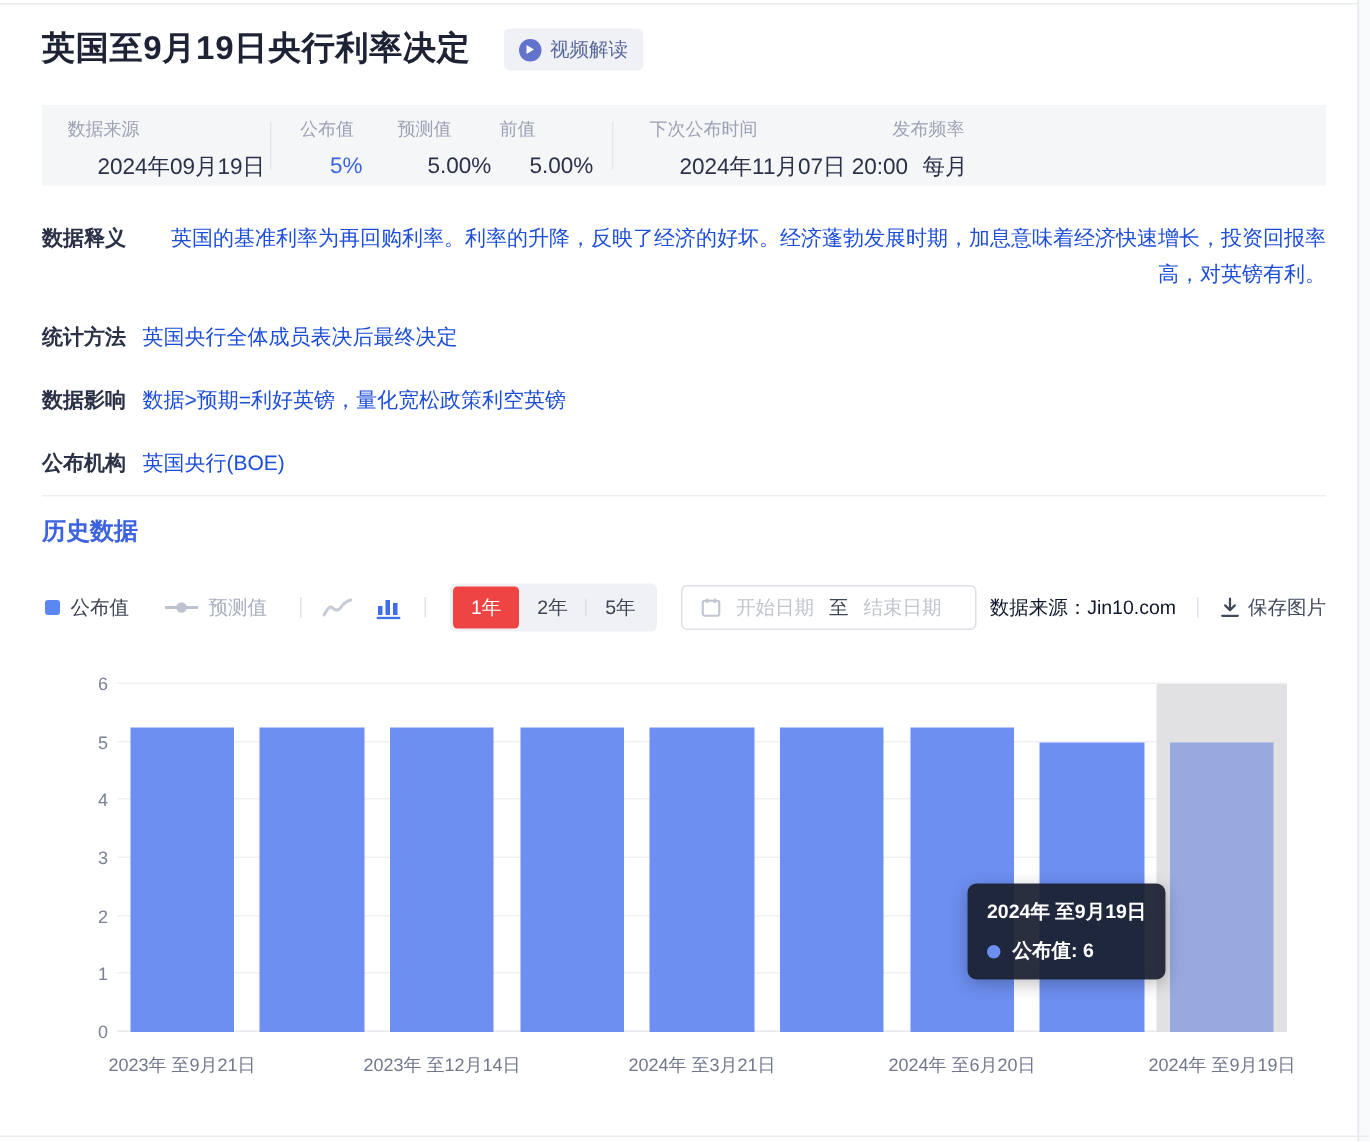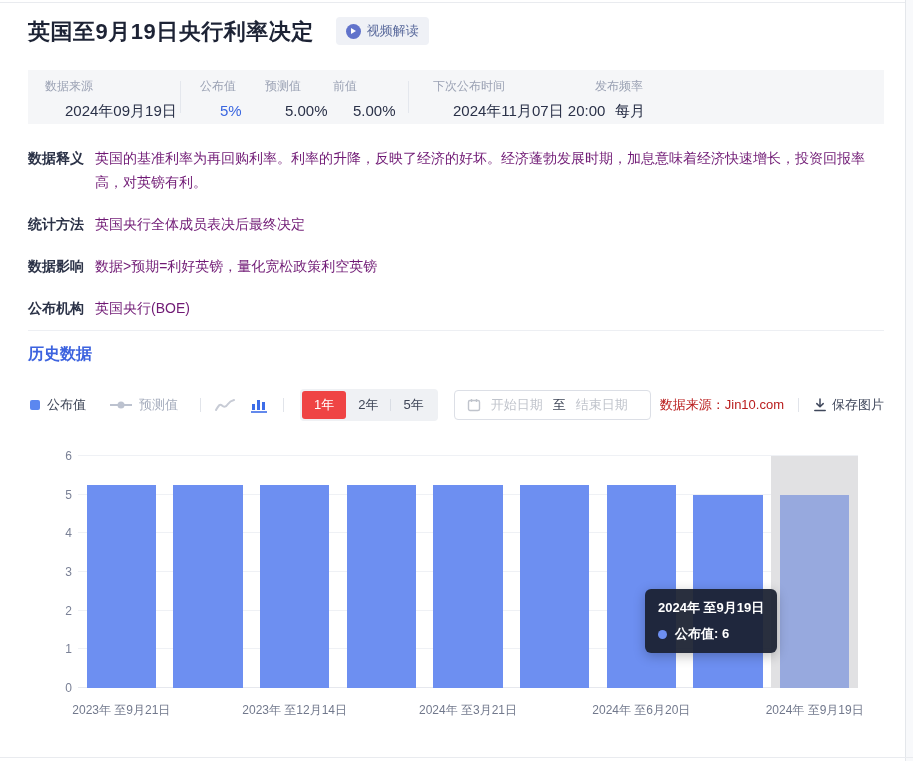--- a/index.html
+++ b/index.html
@@ -7,21 +7,21 @@
   body {
     font-family:"Liberation Sans","DejaVu Sans",sans-serif;
     background:#ffffff; color:#2a3148; overflow:hidden; position:relative;
   }
   .top-line   { position:absolute; top:2px; left:0; width:905px; height:1px; background:#e9ebef; }
   .right-line { position:absolute; top:0; left:905px; width:1px; height:761px; background:#e4e7eb; }
   .right-strip{ position:absolute; top:0; left:906px; width:7px; height:761px; background:#f8f9fb; }
   .bottom-line{ position:absolute; top:757px; left:0; width:913px; height:1px; background:#e9ebef; }
 
   
-  .title-row { position:absolute; top:17px; left:28px; display:flex; align-items:flex-start; gap:22px; }
+  .title-row { position:absolute; top:17px; left:28px; display:flex; align-items:flex-end; gap:22px; }
   .page-title { font-size:22px; font-weight:700; color:#1d2335; letter-spacing:.5px; }
   .video-badge { display:inline-flex; align-items:center; gap:6px; background:#eff1f6;
     border-radius:4px; padding:5px 10px; font-size:13px; color:#5a6a9c; cursor:pointer; }
   .play-icon { width:15px; height:15px; border-radius:50%; background:#6173cb; position:relative; }
   .play-icon::after { content:''; position:absolute; left:5.5px; top:4px;
     border-left:5px solid #fff; border-top:3.5px solid transparent; border-bottom:3.5px solid transparent; }
 
   
   .summary { position:absolute; top:70px; left:28px; width:856px; height:54px; background:#f5f6f8; }
   .s-block { position:absolute; top:8px; }
@@ -30,21 +30,21 @@
   .s-value.blue { color:#3a66e0; }
   .s-div { position:absolute; top:11px; width:1px; height:32px; background:#e4e7ed; }
   .stars { font-size:15px; letter-spacing:2px; line-height:1; margin-top:-1px; }
   .stars .on  { color:#ea4c63; }
   .stars .off { color:#dcdfe5; }
 
   
   .details { position:absolute; top:146px; left:28px; width:856px; }
   .d-row { display:flex; margin-bottom:18px; }
   .d-label { width:58px; flex:0 0 58px; margin-right:9px; font-size:14px; font-weight:700; color:#2b3247; line-height:24px; }
-  .d-text { font-size:14px; color:#701a75; line-height:24px; }
+  .d-text { font-size:14px; color:#1d4ed8; line-height:24px;text-align:right; }
   .hr { position:absolute; top:330px; left:28px; width:856px; height:1px; background:#edeff3; }
   .history-heading { position:absolute; top:344px; left:28px; font-size:16px; font-weight:700; color:#3d63df; }
 
   
   .toolbar { position:absolute; top:390px; left:28px; width:856px; height:30px; display:flex; align-items:center; }
   .legend { display:flex; align-items:center; gap:7px; cursor:pointer; }
   .legend-swatch { width:10px; height:10px; border-radius:2px; background:#5b87f0; }
   .legend-label { font-size:13px; color:#3a4254; }
   .legend.inactive .legend-label { color:#a6adbd; }
   .dash-dot { width:22px; height:2px; background:#bcc2cf; position:relative; }
@@ -54,21 +54,21 @@
   .icon-btn { display:flex; align-items:center; cursor:pointer; }
   .tabs { display:flex; align-items:center; background:#eff1f4; border-radius:4px; padding:2px; margin-left:16px; }
   .tab { font-size:13px; color:#3f4657; padding:5px 12px; border-radius:3px; cursor:pointer; white-space:nowrap; }
   .tab.active { background:#ef4444; color:#fff; font-weight:400; }
   .tab-div { width:1px; height:12px; background:#d9dde4; }
   .datebox { margin-left:16px; width:197px; height:30px; border:1px solid #dcdfe6; border-radius:4px;
     display:flex; align-items:center; padding:0 12px; gap:10px; background:#fff; }
   .ph { font-size:13px; color:#c0c4cc; white-space:nowrap; }
   .sep-zhi { font-size:13px; color:#3f4657; }
   .spacer { flex:1; }
-  .source { font-size:13px; color:#b91c1c; white-space:nowrap; }
+  .source { font-size:13px; color:#0f172a; white-space:nowrap; }
   .save { display:flex; align-items:center; gap:5px; font-size:13px; color:#40485c; cursor:pointer; white-space:nowrap; }
   .ml14 { margin-left:14px; } .ml16 { margin-left:16px; } .ml22 { margin-left:22px; } .ml24 { margin-left:24px; }
 
   
   .chart { position:absolute; top:440px; left:28px; width:856px; height:300px; }
   .plot { position:absolute; left:50px; top:16px; width:780px; height:232px; }
   .gridline { position:absolute; left:0; width:100%; height:1px; background:#eff1f5; }
   .gridline.base { background:#e6e8ee; }
   .y-axis { position:absolute; left:8px; top:16px; width:36px; height:232px; }
   .y-tick { position:absolute; right:0; transform:translateY(50%); font-size:12px; color:#7a8196; }

